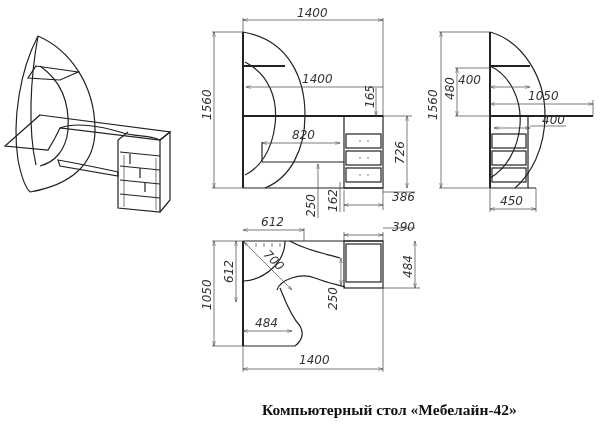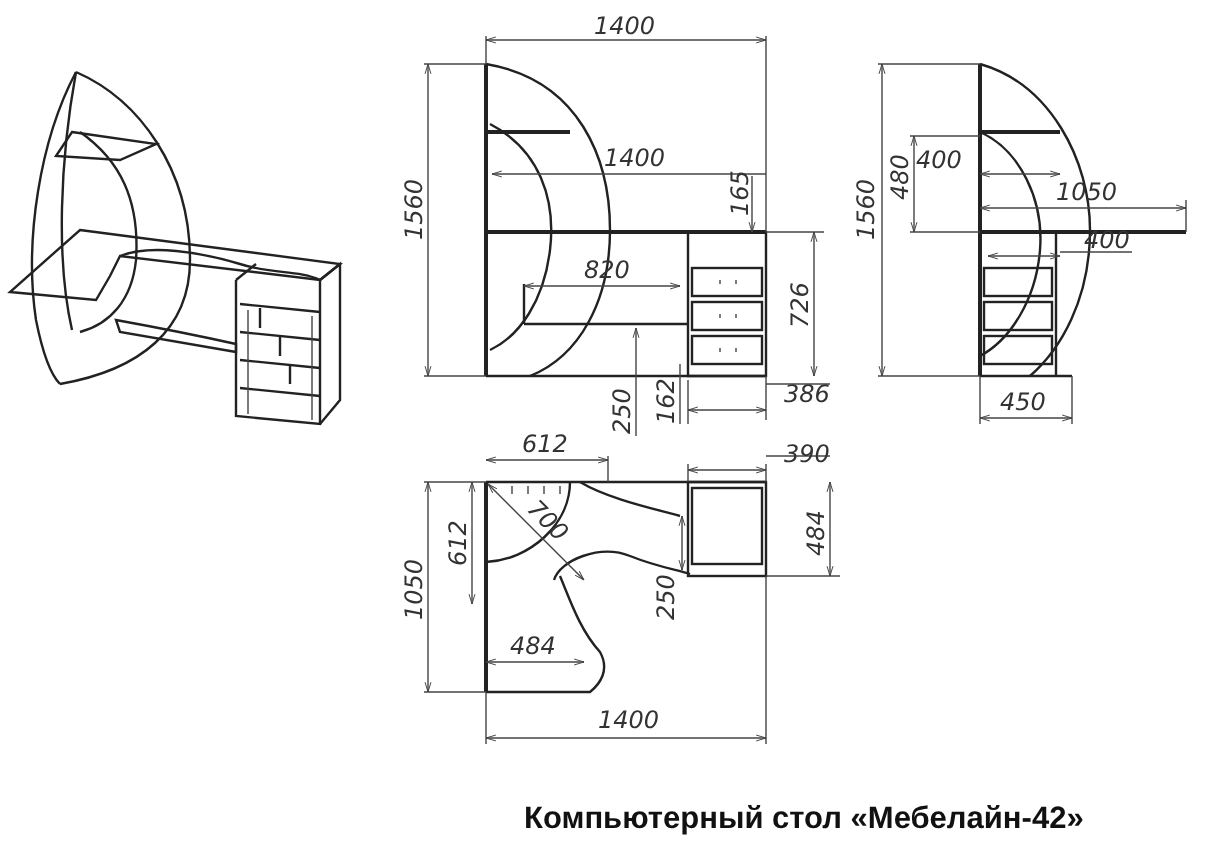--- a/index.html
+++ b/index.html
@@ -2,21 +2,21 @@
 <html><head>
 <meta charset="utf-8">
 <style>
   html, body { margin:0; padding:0; background:#ffffff; }
   body { width:608px; height:429px; position:relative; overflow:hidden; font-family:"DejaVu Sans", sans-serif; }
   svg { position:absolute; left:0; top:0; }
   .ln { stroke:#222; stroke-width:1.2; fill:none; }
   .thk { stroke:#222; stroke-width:2; fill:none; }
   .dim { stroke:#444; stroke-width:0.7; fill:none; }
   .dimt { font-family:"DejaVu Sans", sans-serif; font-style:italic; font-size:12px; fill:#333; }
-  .title { position:absolute; left:262px; top:401px; font-family:Liberation Sans, sans-serif; font-weight:bold; font-size:15.5px; color:#111; white-space:nowrap; letter-spacing:0px; }
+  .title { position:absolute; left:262px; top:401px; font-family:Liberation Serif, serif; font-weight:bold; font-size:15.5px; color:#111; white-space:nowrap; letter-spacing:0px; }
 </style>
 </head>
 <body>
 
 <svg width="608" height="429" viewBox="0 0 608 429">
   <defs>
     <marker id="ar" viewBox="0 0 10 10" refX="10" refY="5" markerWidth="7" markerHeight="7" orient="auto-start-reverse">
       <path d="M0,2 L10,5 L0,8" fill="none" stroke="#444" stroke-width="1"></path>
     </marker>
   </defs>

